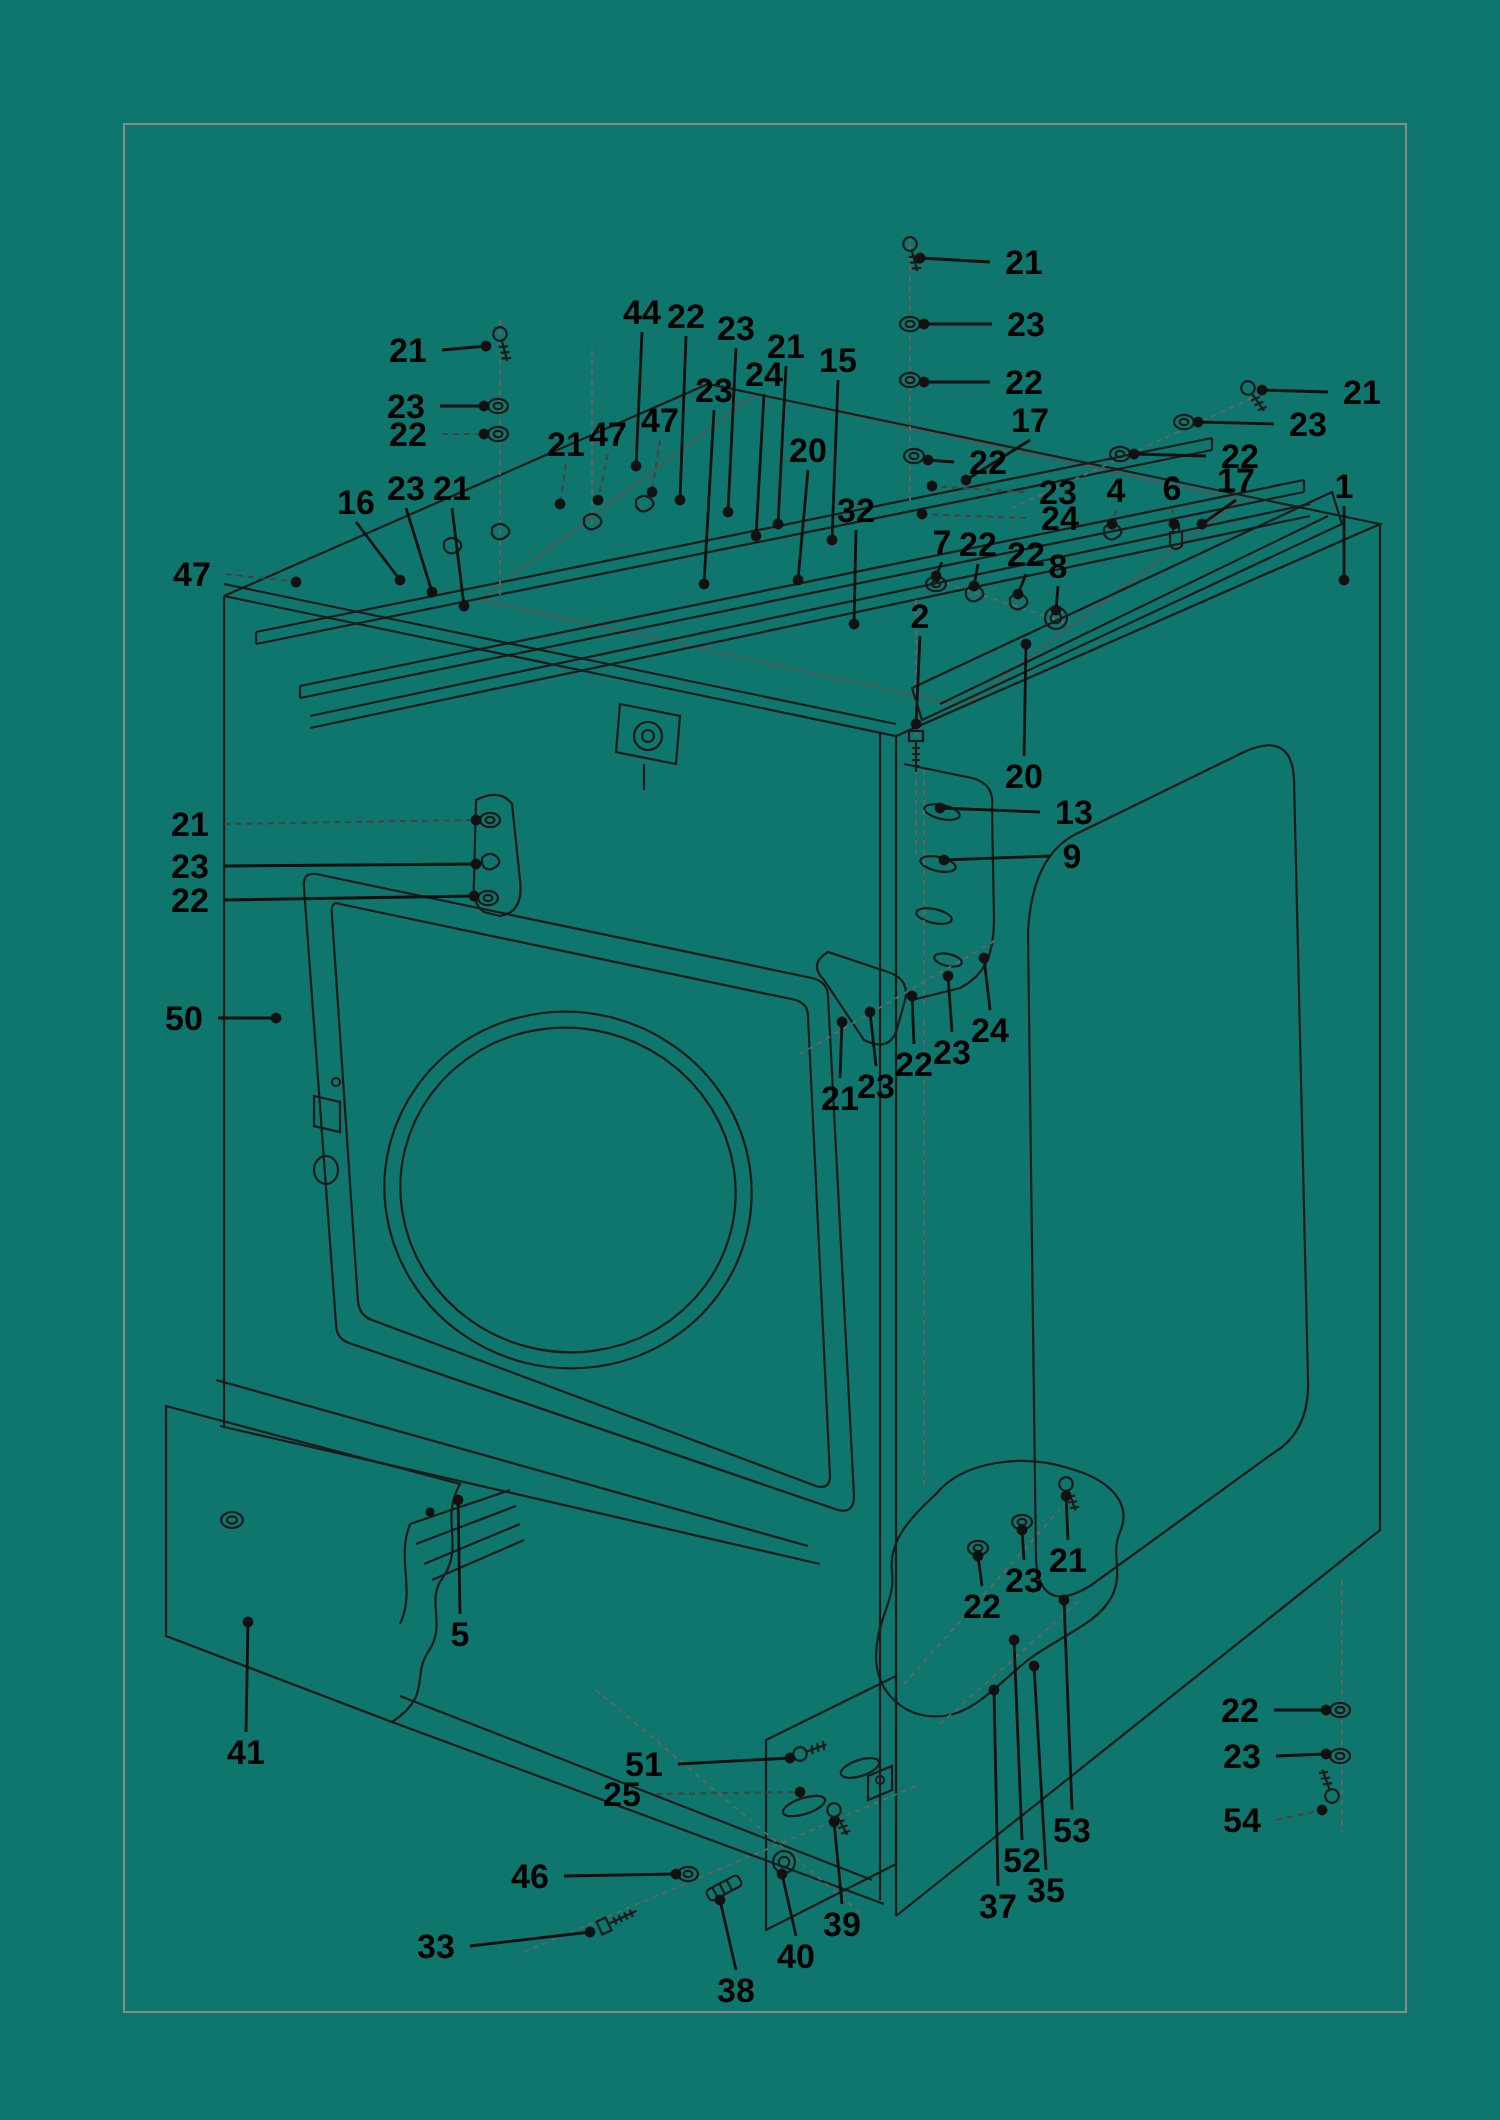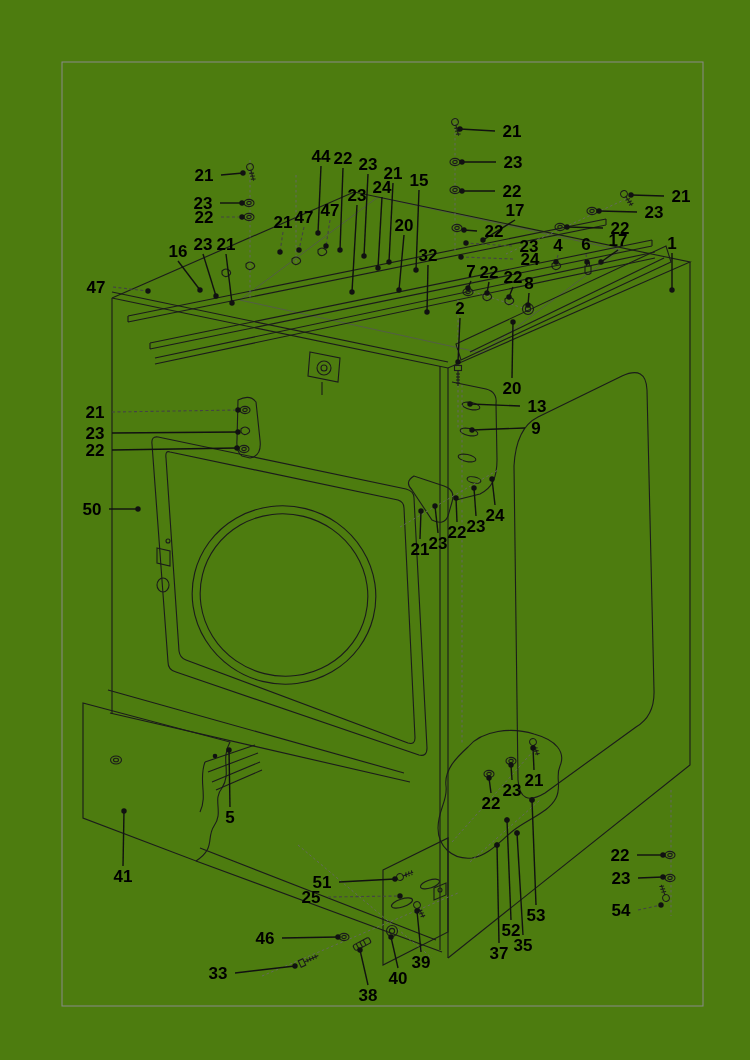--- a/index.html
+++ b/index.html
@@ -1,16 +1,16 @@
 <!DOCTYPE html>
 <html><head>
 <meta charset="utf-8">
 <style>
   html,body{margin:0;padding:0;background:#fff;}
-  #page{position:relative;width:750px;height:1060px;background:#4d7c0f;overflow:hidden;
+  #page{position:relative;width:750px;height:1060px;background:#0f766e;overflow:hidden;
         font-family:"Liberation Sans",sans-serif;text-align:right;}
   svg{position:absolute;top:0;left:0;}
   .callout-text{font-family:"Liberation Sans",sans-serif;font-weight:bold;font-size:17px;
                 fill:#000;text-anchor:middle;}
   .leader{stroke:#111;stroke-width:1.4;fill:none;}
   .leader.dash{stroke:#444;stroke-width:1.1;stroke-dasharray:3 2.5;}
   .dot{fill:#111;stroke:none;}
   .ln{stroke:#1b1b1b;stroke-width:1.1;fill:none;}
   .thin{stroke:#555;stroke-width:0.8;fill:none;}
   .dotted{stroke:#666;stroke-width:0.9;fill:none;stroke-dasharray:2.5 2.5;}

